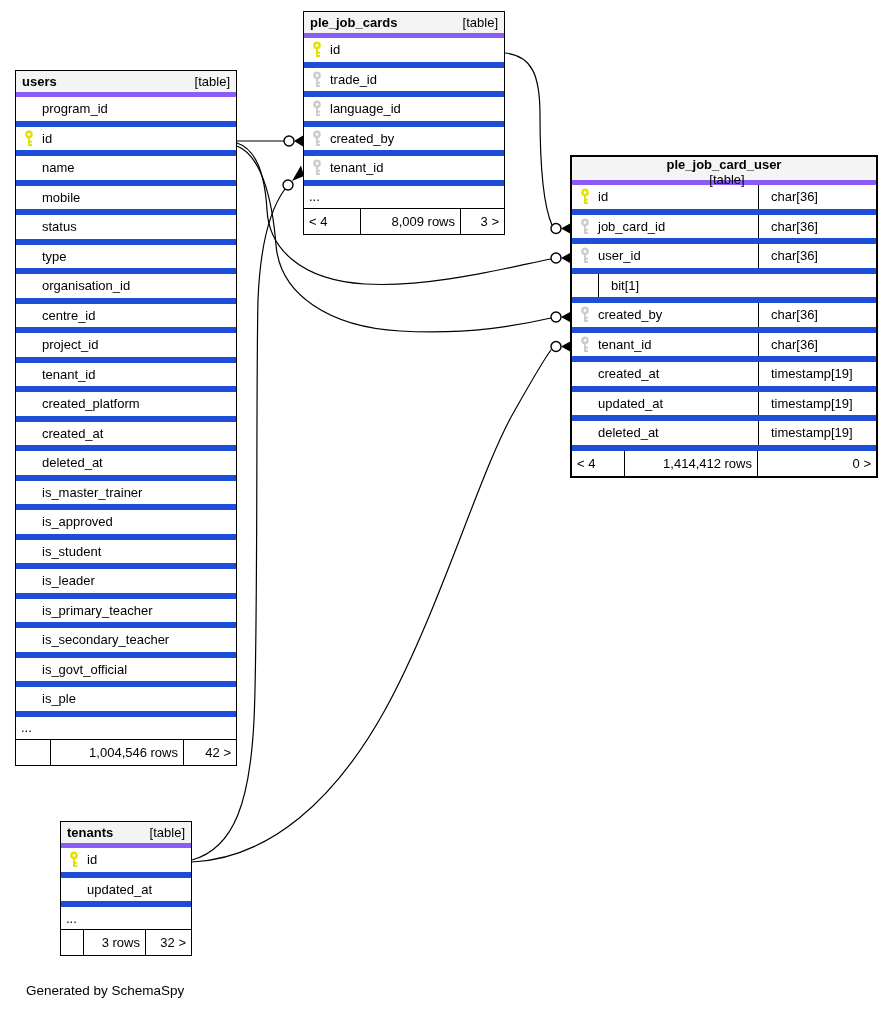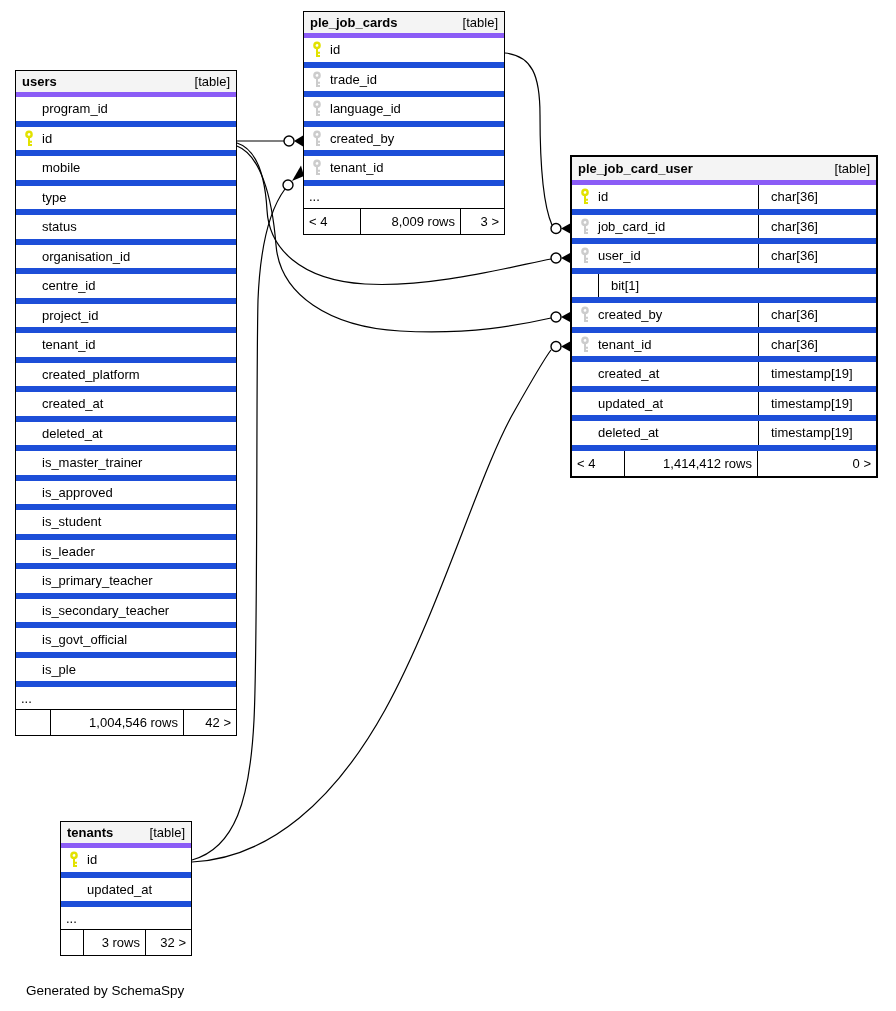--- a/index.html
+++ b/index.html
@@ -55,29 +55,33 @@
         <span class="keycell">
           <svg width="12" height="17" viewBox="0 0 12 17">
             <circle cx="6" cy="4.4" r="2.6" fill="none" stroke="#e2e200" stroke-width="2.4"></circle>
             <path d="M6 7 V16 M6 11.8 H9 M6 15 H9" stroke="#e2e200" stroke-width="2" fill="none"></path>
           </svg>
         </span>
         <span class="namecell">id</span>
       </div>
     <div class="crow">
         <span class="keycell"></span>
+        <span class="namecell">name</span>
+      </div>
+    <div class="crow">
+        <span class="keycell"></span>
         <span class="namecell">mobile</span>
       </div>
     <div class="crow">
         <span class="keycell"></span>
+        <span class="namecell">status</span>
+      </div>
+    <div class="crow">
+        <span class="keycell"></span>
         <span class="namecell">type</span>
-      </div>
-    <div class="crow">
-        <span class="keycell"></span>
-        <span class="namecell">status</span>
       </div>
     <div class="crow">
         <span class="keycell"></span>
         <span class="namecell">organisation_id</span>
       </div>
     <div class="crow">
         <span class="keycell"></span>
         <span class="namecell">centre_id</span>
       </div>
     <div class="crow">
@@ -192,21 +196,21 @@
       </div>
     <div class="ellip">...</div>
     <div class="foot">
       <div class="fc" style="width:57px;">&lt; 4</div>
       <div class="fc right" style="width:100px;">8,009 rows</div>
       <div class="fc right" style="flex:1;">3 &gt;</div>
     </div>
   </div>
 
   <div class="dbtable thick" style="left:570px; top:155px; width:308px;">
-    <div class="hdr" style="height:28px;">
+    <div class="hdr" style="height:28px;flex-direction:column;">
       <span class="tname">ple_job_card_user</span>
       <span class="ttag">[table]</span>
     </div>
     <div class="crow">
         <span class="keycell">
           <svg width="12" height="17" viewBox="0 0 12 17">
             <circle cx="6" cy="4.4" r="2.6" fill="none" stroke="#e2e200" stroke-width="2.4"></circle>
             <path d="M6 7 V16 M6 11.8 H9 M6 15 H9" stroke="#e2e200" stroke-width="2" fill="none"></path>
           </svg>
         </span>

